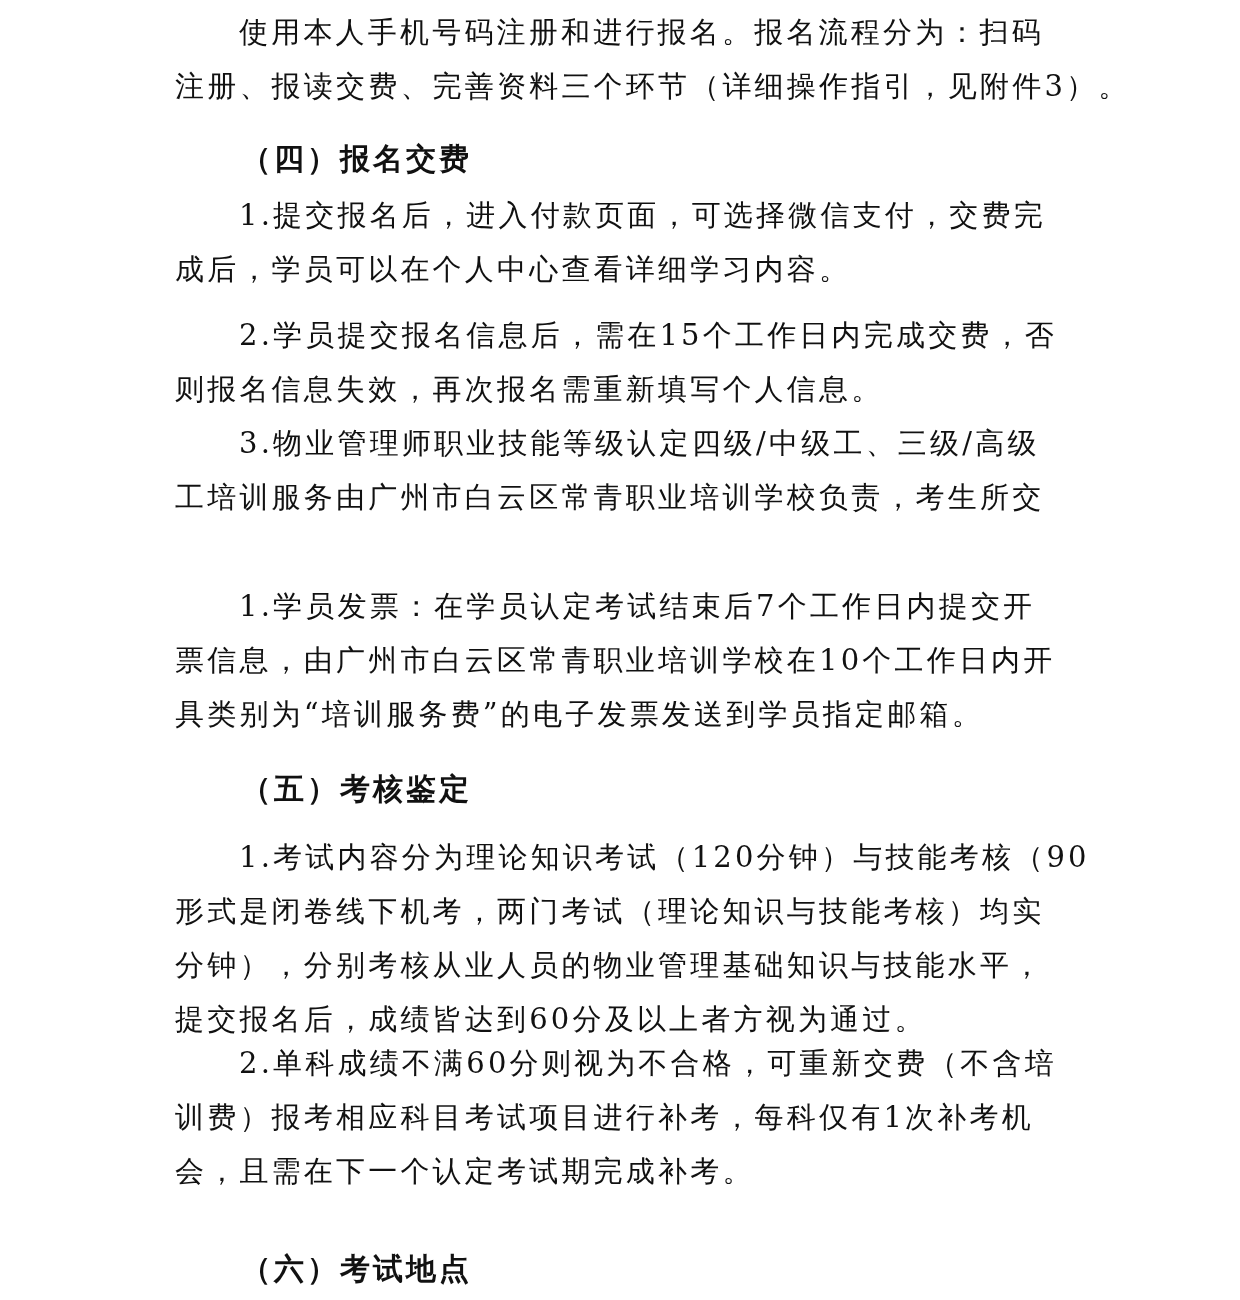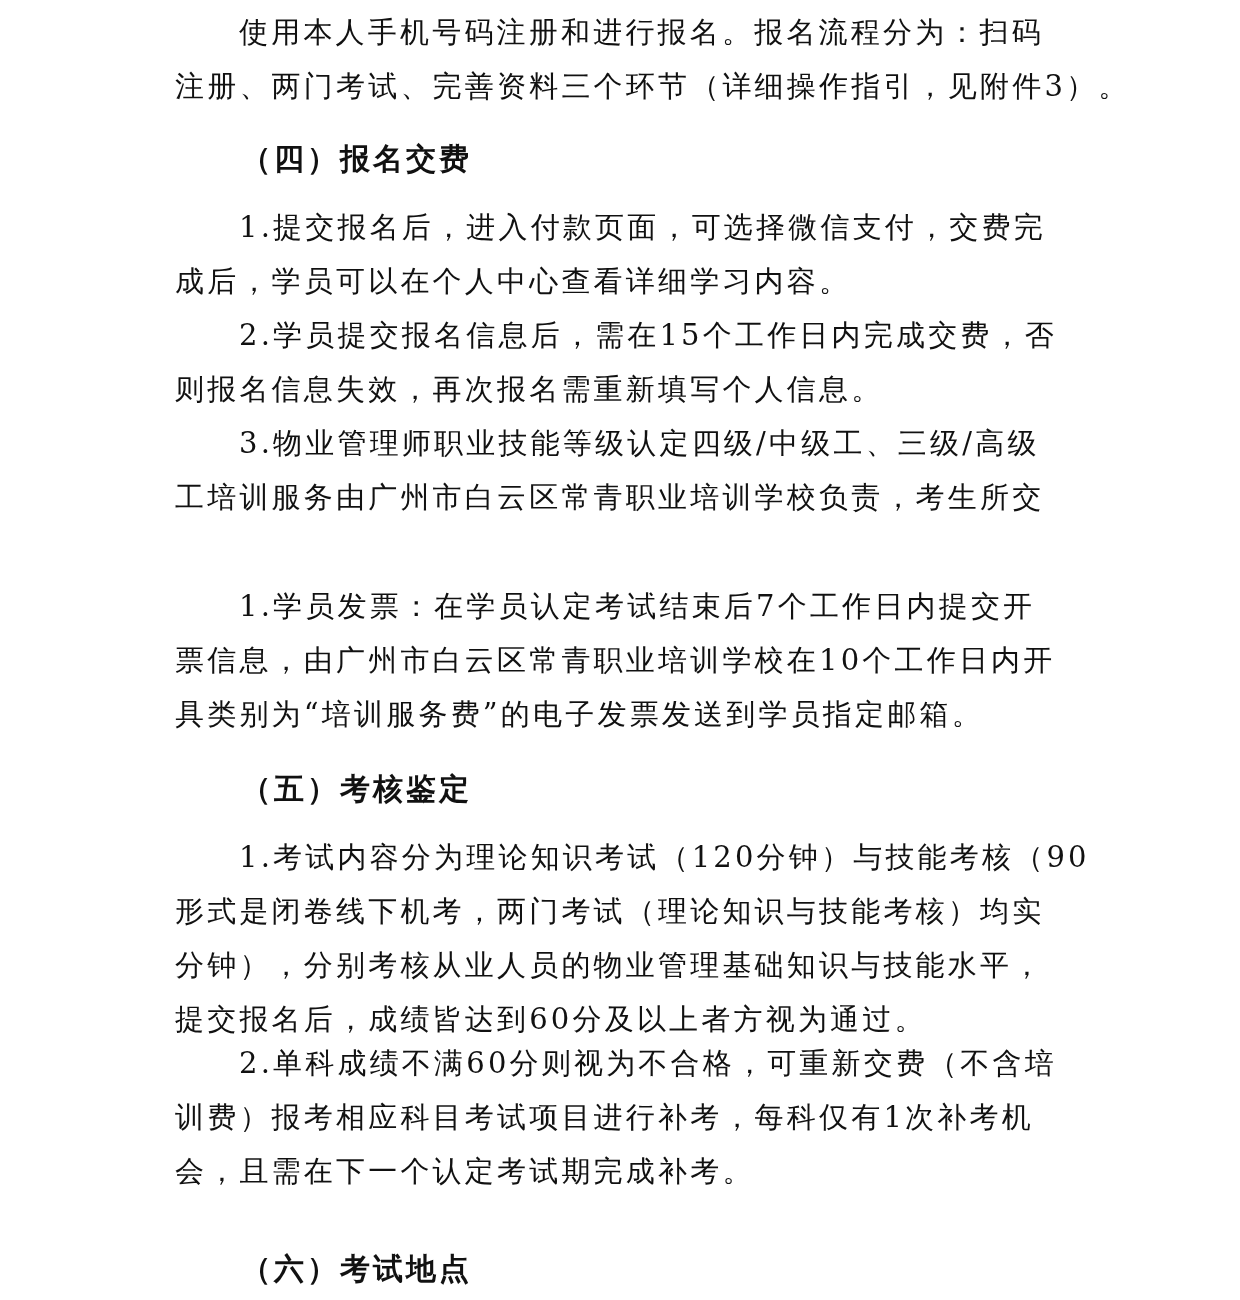--- a/index.html
+++ b/index.html
@@ -47,26 +47,26 @@
       white-space: nowrap;
     }
   </style>
 </head>
 <body>
 
 <div class="page">
 
   <div class="para" style="top:5px;">
     <span class="line" style="padding-left:64px;">使用本人手机号码注册和进行报名。报名流程分为：扫码</span>
-    <span class="line">注册、两门考试、完善资料三个环节（详细操作指引，见附件3）。</span>
+    <span class="line">注册、报读交费、完善资料三个环节（详细操作指引，见附件3）。</span>
   </div>
 
   <div class="heading" style="top:128px;">（四）报名交费</div>
 
-  <div class="para" style="top:200px;">
+  <div class="para" style="top:188px;">
     <span class="line" style="padding-left:64px;">1.提交报名后，进入付款页面，可选择微信支付，交费完</span>
     <span class="line">成后，学员可以在个人中心查看详细学习内容。</span>
   </div>
 
   <div class="para" style="top:308px;">
     <span class="line" style="padding-left:64px;">2.学员提交报名信息后，需在15个工作日内完成交费，否</span>
     <span class="line">则报名信息失效，再次报名需重新填写个人信息。</span>
   </div>
 
   <div class="para" style="top:416px;">

